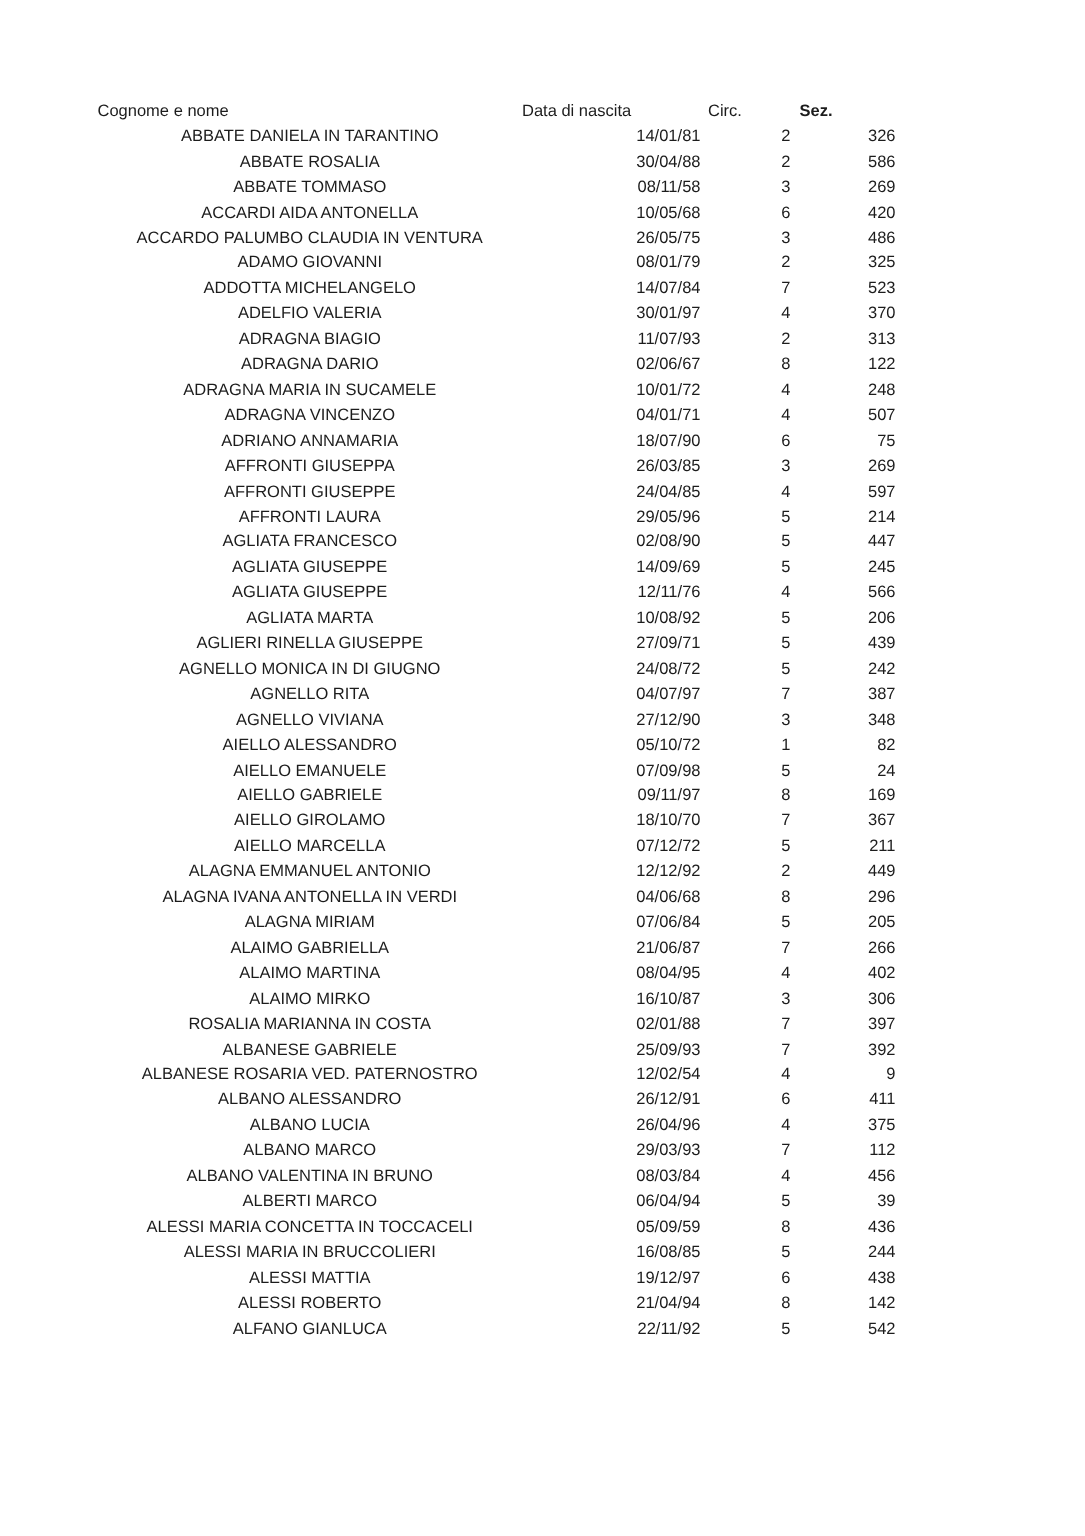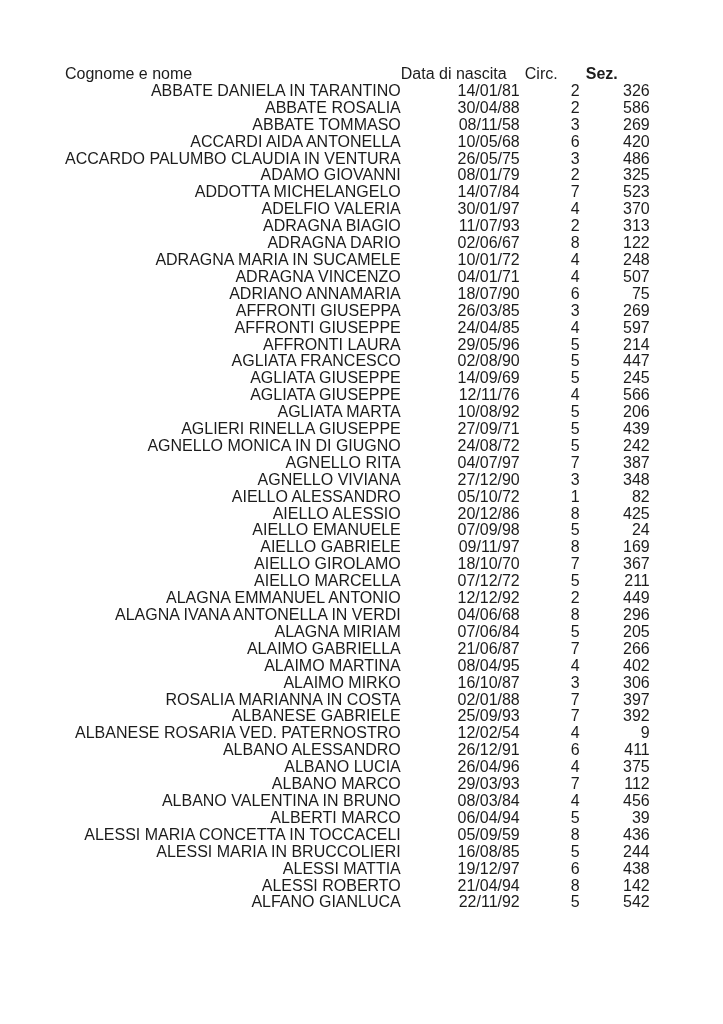--- a/index.html
+++ b/index.html
@@ -15,40 +15,40 @@
     overflow: hidden;
     font-family: "Liberation Sans", sans-serif;
     color: #1c1c1c;
   }
   .list-table {
     position: absolute;
     left: 65px;
     top: 66px;
     border-collapse: collapse;
     table-layout: fixed;
-    font-size: 16px;
+    font-size: 11px;
   }
   .list-table col.c-name { width: 283px; }
   .list-table col.c-date { width: 119px; }
   .list-table col.c-circ { width: 60px; }
   .list-table col.c-sez  { width: 70px; }
   .list-table th, .list-table td {
     padding: 0;
     margin: 0;
     height: 16.9px;
     line-height: 16.9px;
     font-weight: 400;
     white-space: nowrap;
     overflow: hidden;
     vertical-align: middle;
   }
   .list-table th { text-align: left; }
   .list-table th.h-circ { padding-left: 5px; }
   .list-table th.h-sez  { padding-left: 6px; font-weight: bold; }
-  .list-table td.v-name { text-align: right; }
+  .list-table td.v-name { text-align: center; }
   .list-table td.v-date,
   .list-table td.v-circ,
   .list-table td.v-sez { text-align: right; }
 </style>
 </head>
 <body>
 
 <div class="page">
   <table class="list-table">
     <colgroup>
@@ -210,26 +210,20 @@
           <td class="v-circ">3</td>
           <td class="v-sez">348</td>
         </tr>
         <tr>
           <td class="v-name">AIELLO ALESSANDRO</td>
           <td class="v-date">05/10/72</td>
           <td class="v-circ">1</td>
           <td class="v-sez">82</td>
         </tr>
         <tr>
-          <td class="v-name">AIELLO ALESSIO</td>
-          <td class="v-date">20/12/86</td>
-          <td class="v-circ">8</td>
-          <td class="v-sez">425</td>
-        </tr>
-        <tr>
           <td class="v-name">AIELLO EMANUELE</td>
           <td class="v-date">07/09/98</td>
           <td class="v-circ">5</td>
           <td class="v-sez">24</td>
         </tr>
         <tr>
           <td class="v-name">AIELLO GABRIELE</td>
           <td class="v-date">09/11/97</td>
           <td class="v-circ">8</td>
           <td class="v-sez">169</td>

